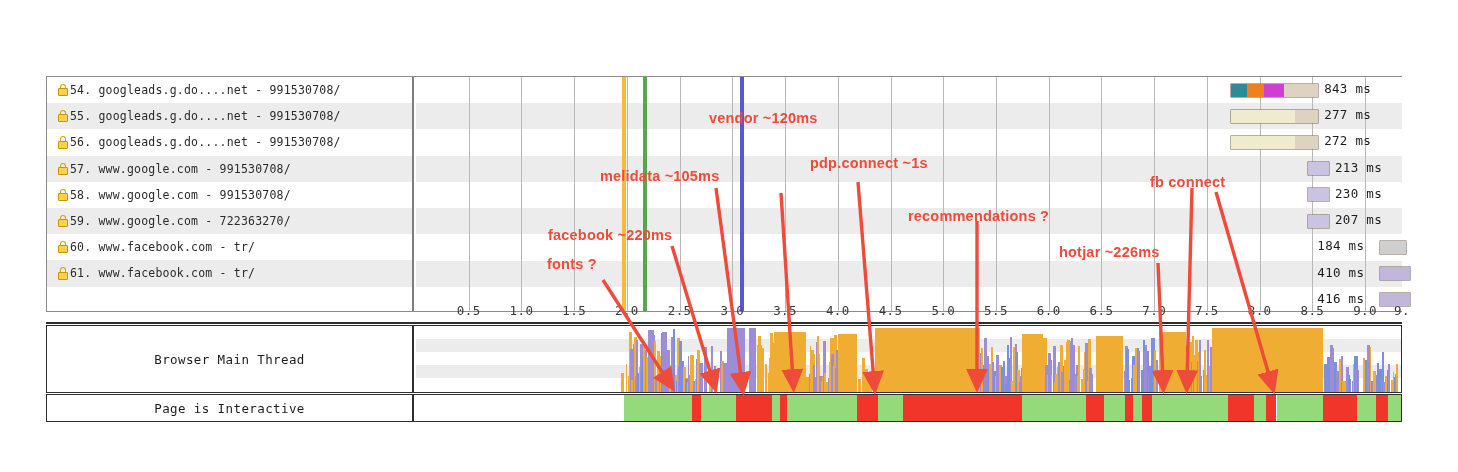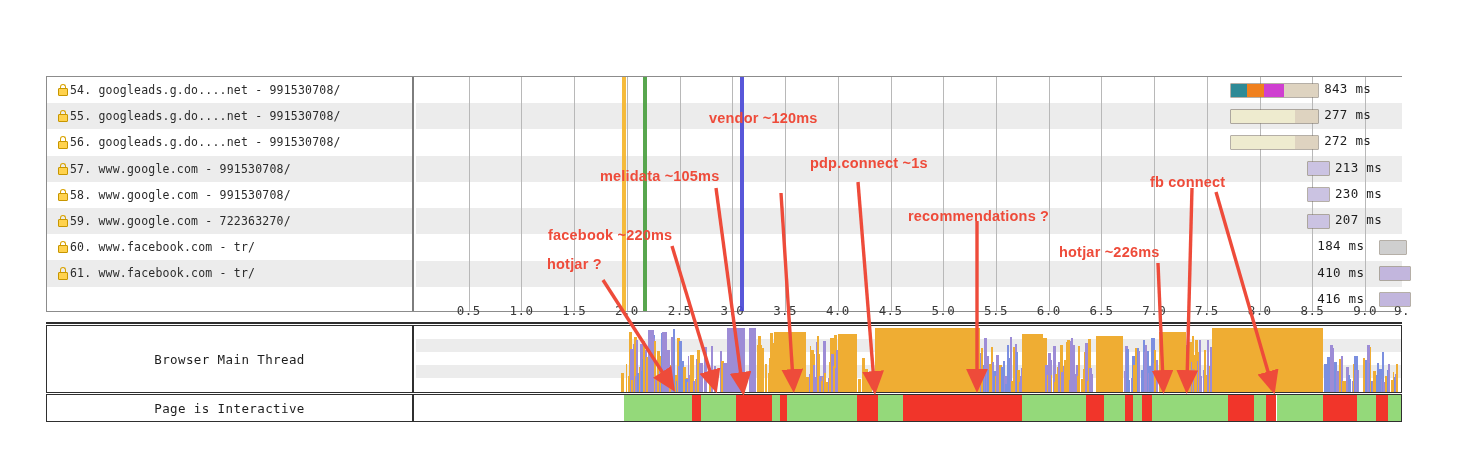--- a/index.html
+++ b/index.html
@@ -582,21 +582,21 @@
       <path d="M781,193 L793,380"></path>
       <path d="M858,182 L874,382"></path>
       <path d="M977,221 L977,380"></path>
       <path d="M1158,263 L1163,381"></path>
       <path d="M1192,188 L1187,381"></path>
       <path d="M1216,192 L1271,382"></path>
     </g>
   </svg>
 
   <div id="annoLayer">
-      <div class="anno" style="left: 547px; top: 256px;">hotjar ?</div>
+      <div class="anno" style="left: 547px; top: 256px;">fonts ?</div>
       <div class="anno" style="left: 548px; top: 227px;">facebook ~220ms</div>
       <div class="anno" style="left: 600px; top: 168px;">melidata ~105ms</div>
       <div class="anno" style="left: 709px; top: 110px;">vendor ~120ms</div>
       <div class="anno" style="left: 810px; top: 155px;">pdp.connect ~1s</div>
       <div class="anno" style="left: 908px; top: 208px;">recommendations  ?</div>
       <div class="anno" style="left: 1059px; top: 244px;">hotjar ~226ms</div>
       <div class="anno" style="left: 1150px; top: 174px;">fb connect</div>
     </div>
 </div>
 

